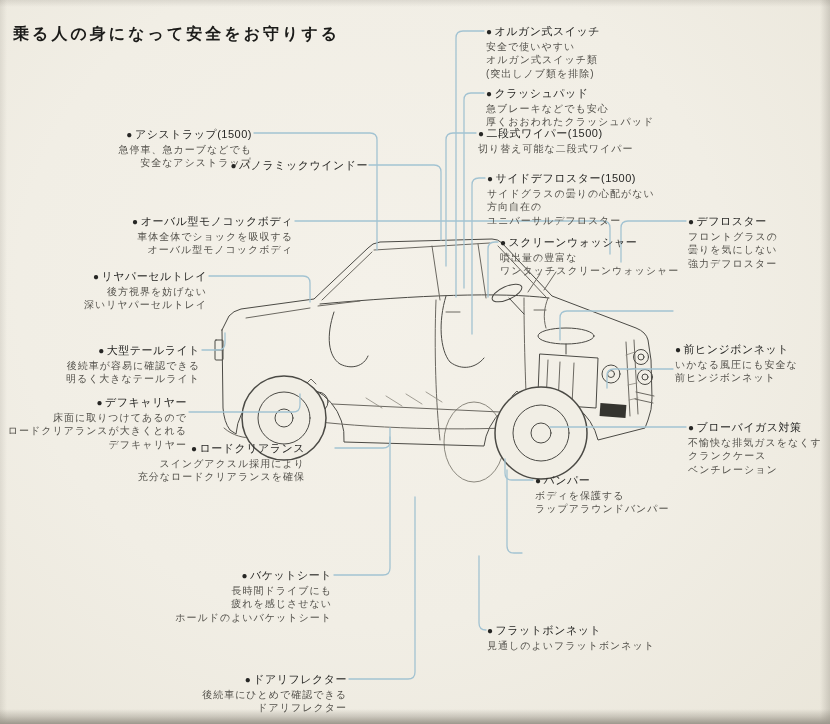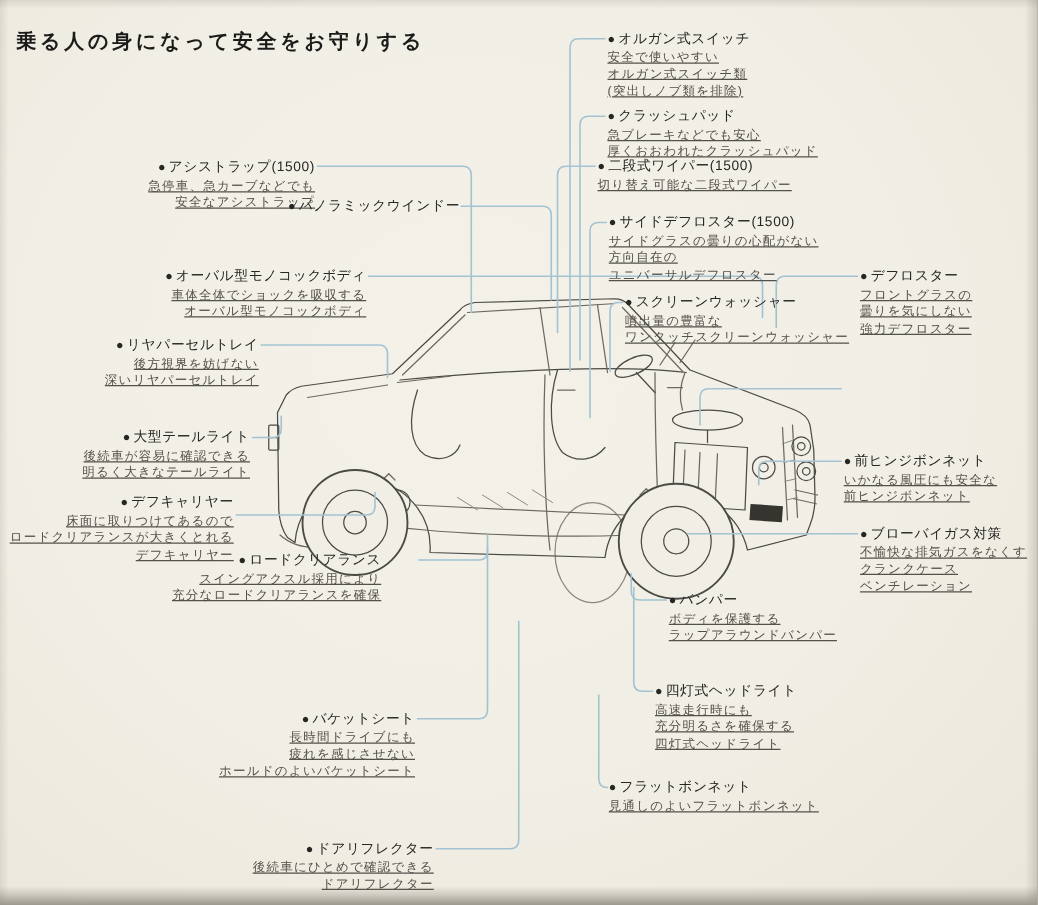--- a/index.html
+++ b/index.html
@@ -19,27 +19,27 @@
   }
   svg.art { position:absolute; left:0; top:0; z-index:1; pointer-events:none; }
   .callout { position:absolute; z-index:3; }
   .co-title {
     font-size:11px; font-weight:normal; color:#262624;
     letter-spacing:0.5px; line-height:14px; white-space:nowrap;
   }
   .bullet { font-size:10px; margin-right:2px; vertical-align:0.5px; }
   .co-desc {
     font-size:10px; color:#53514b; letter-spacing:1px;
-    line-height:13.5px; white-space:pre; margin-top:1px;text-decoration:underline;
+    line-height:13.5px; white-space:pre; margin-top:1px;
   }
   .ra { text-align:right; }
   
   .c01{left:486px;top:24px} .c02{left:486px;top:86px} .c03{left:478px;top:126px}
   .c04{left:487px;top:171px} .c05{left:500px;top:235px} .c06{left:688px;top:214px}
-  .c07{left:675px;top:304px} .c08{left:675px;top:362px} .c09{left:688px;top:420px}
+  .c07{left:675px;top:304px} .c08{left:675px;top:342px} .c09{left:688px;top:420px}
   .c10{left:535px;top:473px} .c11{left:524px;top:546px} .c12{left:487px;top:623px}
   .c13{right:578px;top:127px} .c14{right:462px;top:158px} .c15{right:537px;top:214px}
   .c16{right:623px;top:269px} .c17{right:630px;top:343px} .c18{right:643px;top:395px}
   .c19{right:525px;top:441px} .c20{right:498px;top:568px} .c21{right:483px;top:672px}
   
   .edge { position:absolute; z-index:6; pointer-events:none; }
   .edge-bottom { left:0; right:0; bottom:0; height:15px;
     background:linear-gradient(180deg, rgba(110,104,92,0) 0%, rgba(110,104,92,.28) 50%, #9d988d 100%); }
   .edge-right { top:0; bottom:0; right:0; width:10px;
     background:linear-gradient(270deg, rgba(90,85,75,.22), rgba(90,85,75,0)); }
@@ -196,26 +196,20 @@
     <div class="co-title"><span class="bullet">●</span><span>ブローバイガス対策</span></div>
     <div class="co-desc">不愉快な排気ガスをなくす
 クランクケース
 ベンチレーション</div>
   </div>
   <div class="callout c10">
     <div class="co-title"><span class="bullet">●</span><span>バンパー</span></div>
     <div class="co-desc">ボディを保護する
 ラップアラウンドバンパー</div>
   </div>
-  <div class="callout c11">
-    <div class="co-title"><span class="bullet">●</span><span>四灯式ヘッドライト</span></div>
-    <div class="co-desc">高速走行時にも
-充分明るさを確保する
-四灯式ヘッドライト</div>
-  </div>
   <div class="callout c12">
     <div class="co-title"><span class="bullet">●</span><span>フラットボンネット</span></div>
     <div class="co-desc">見通しのよいフラットボンネット</div>
   </div>
   <div class="callout c13 ra">
     <div class="co-title"><span class="bullet">●</span><span>アシストラップ(1500)</span></div>
     <div class="co-desc">急停車、急カーブなどでも
 安全なアシストラップ</div>
   </div>
   <div class="callout c14 ra">

